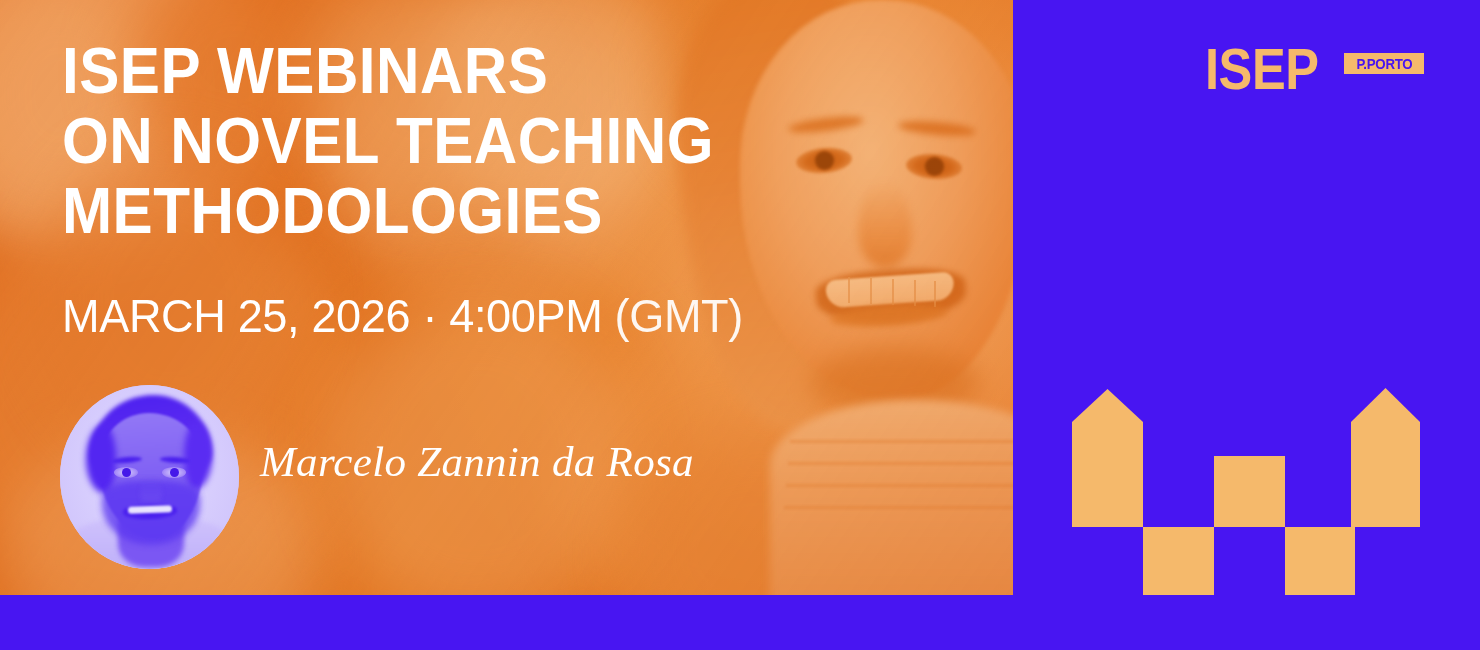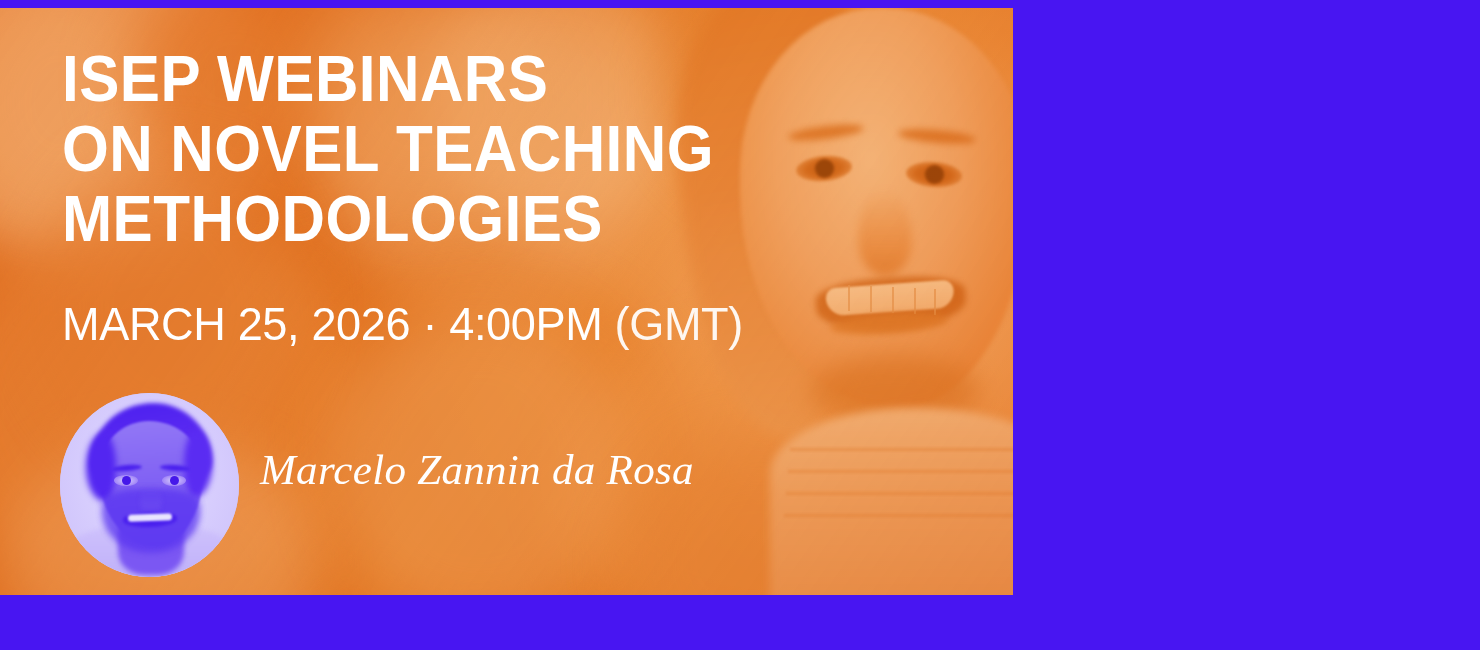--- a/index.html
+++ b/index.html
@@ -15,21 +15,21 @@
   #banner {
     position:relative;
     width:1480px; height:650px;
     background:#4815F2;
     overflow:hidden;
   }
 
   
   .photo-panel {
     position:absolute;
-    left:0; top:8px;
+    left:0; top:0;
     width:1013px; height:595px;
     overflow:hidden;
     background:#EC8F33;
   }
 
   
   .photo-art { position:absolute; inset:0; }
 
   .photo-base {
     position:absolute; inset:0;
@@ -386,14 +386,32 @@
           <div class="av-mouth"></div>
           <div class="av-teeth"></div>
         </div>
       </div>
       <div class="speaker-name">Marcelo Zannin da Rosa</div>
     </div>
   </div>
 
   <div class="bottom-band"></div>
 
+  <div class="brand-panel">
+
+    <div class="isep-logo">ISEP</div>
+
+    <div class="pporto-logo">
+      <span class="pp-text">P.PORTO</span>
+    </div>
+
+    <svg class="pattern" viewBox="0 0 467 650" width="467" height="650" xmlns="http://www.w3.org/2000/svg">
+      <g id="pattern-shapes" fill="#F5B96B">
+          <polygon points="59,422 94.5,389 130,422 130,527 59,527"></polygon>
+          <polygon points="338,422 372.5,388 407,422 407,527 338,527"></polygon>
+          <rect x="201" y="456" width="71" height="71"></rect>
+          <rect x="130" y="527" width="71" height="68"></rect>
+          <rect x="272" y="527" width="70" height="68"></rect>
+        </g>
+    </svg>
+  </div>
 
 </div>
 
 </body></html>

